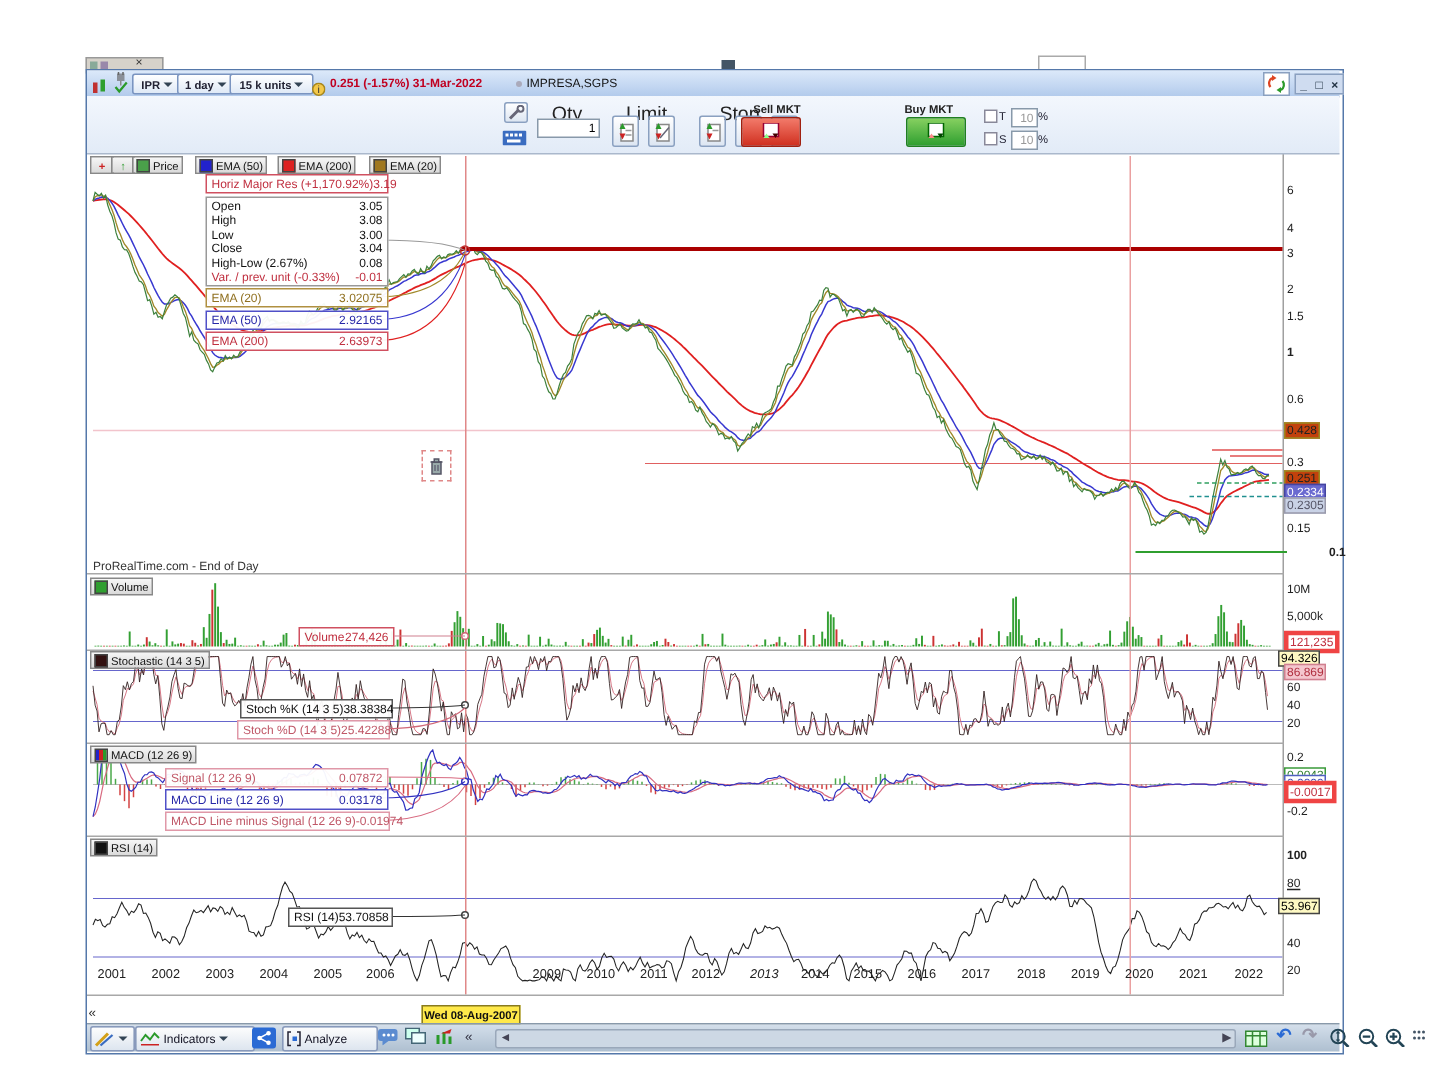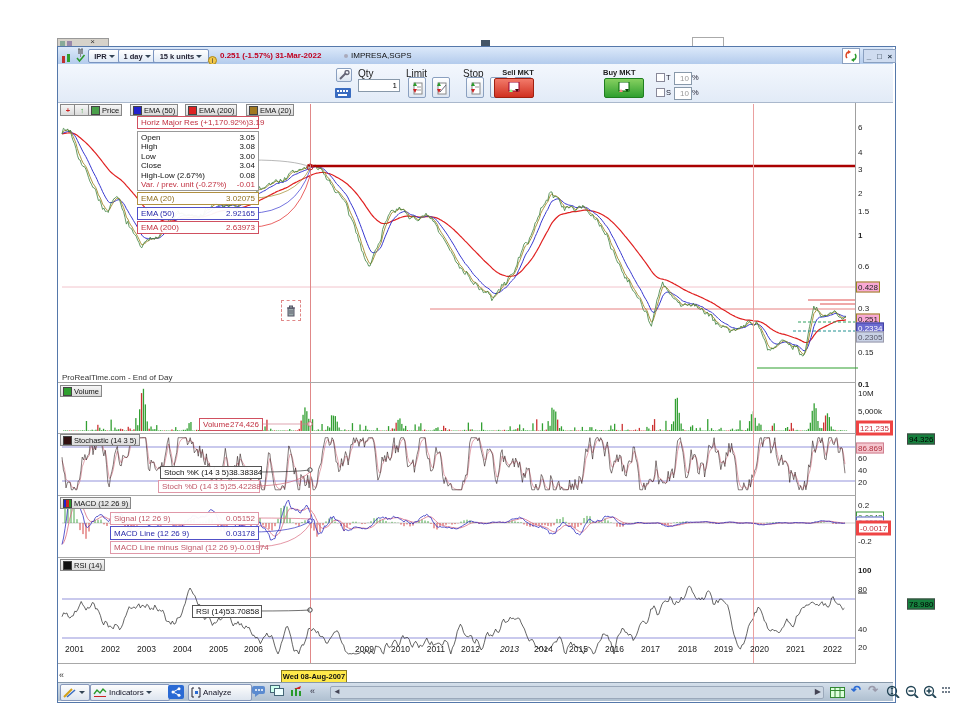--- a/index.html
+++ b/index.html
@@ -9,21 +9,21 @@
   #app-frame{left:57px;top:46px;width:837px;height:655px;border:1px solid #5578aa;background:#fff;z-index:0}
   #titlebar{left:58px;top:47px;width:835px;height:17px;background:linear-gradient(#dce9fa,#b3cbec);border-bottom:1px solid #7a94c0;z-index:4}
   #orderrow{left:58px;top:64px;width:835px;height:38px;background:linear-gradient(#f3f7fd,#e2ebf7);border-bottom:1px solid #aab8cc;z-index:4}
   .tb-btn{position:absolute;top:2px;height:12px;background:linear-gradient(#ffffff,#dfe9f6);border:1px solid #7a94c0;border-radius:2px;font-size:7.5px;font-weight:bold;color:#223;display:flex;align-items:center;justify-content:center;gap:2px;padding:0 2px}
   .caret{width:0;height:0;border-left:3px solid transparent;border-right:3px solid transparent;border-top:3px solid #345}
   .quote{position:absolute;top:4px;font-size:8px;font-weight:bold;color:#c00020;white-space:nowrap}
   .instr{position:absolute;top:4px;font-size:8px;color:#111;white-space:nowrap}
   #win-controls{position:absolute;top:2px;left:805px;width:31px;height:12px;background:#cfdcf0;border:1px solid #8aa0c0;display:flex;align-items:center;justify-content:space-around;font-size:8px;color:#234;font-weight:bold}
   #refresh-btn{position:absolute;top:1px;left:784px;width:16px;height:14px;background:#fff;border:1px solid #8aa0c0}
   
-  .grp-label{position:absolute;font-size:10px;color:#222;}
+  .grp-label{position:absolute;font-size:13px;color:#222;text-align:center}
   .ord-input{position:absolute;height:11px;border:1px solid #8899aa;background:#fff;font-size:8px;text-align:right;padding:0 2px;font-family:"Liberation Sans",sans-serif}
   .ico-btn{position:absolute;width:16px;height:19px;background:linear-gradient(#ffffff,#dde6f2);border:1px solid #8aa0c0;border-radius:2px;display:flex;align-items:center;justify-content:center}
   .mkt-lab{position:absolute;font-size:7.5px;color:#222;font-weight:bold}
   .mkt-btn{position:absolute;width:38px;height:18px;border-radius:2px;display:flex;align-items:center;justify-content:center}
   #sell-btn{background:linear-gradient(#f27a6a,#d03020);border:1px solid #a02010}
   #buy-btn{background:linear-gradient(#86d060,#2f9f30);border:1px solid #1f7f20}
   .chk{position:absolute;width:7px;height:7px;border:1px solid #889;background:#fff}
   .chk-lab{position:absolute;font-size:7.5px;color:#223}
   
   .chip{position:absolute;height:10px;display:inline-flex;align-items:center;gap:2px;background:linear-gradient(#f6f6f6,#dadada);border:1px solid #888;padding:0 2px;font-size:7.5px;color:#111;white-space:nowrap;z-index:3}
@@ -33,26 +33,26 @@
   .tip.red{border-color:#d05060;color:#c03040}
   .tip.olive{border-color:#b09040;color:#907020}
   .tip.blue{border-color:#5050c8;color:#2828a8}
   .tip.pink{border-color:#e098a8;color:#c05868}
   #ohlc-box{position:absolute;background:rgba(255,255,255,.95);border:1px solid #999;font-size:8px;color:#111;padding:1px 3px;z-index:3}
   #ohlc-box .row{display:flex;justify-content:space-between;height:9.4px;line-height:9.4px}
   #ohlc-box .row.red{color:#c03040}
   
   .axlab{position:absolute;left:858px;transform:translateY(-50%);font-size:8px;color:#222;white-space:nowrap;z-index:3;line-height:9px}
   .axlab.bold{font-weight:bold}
-  .axlab.yellow{background:#f9a8d4;border:1px solid #998a20;padding:0 1px;left:856px}
+  .axlab.yellow{background:#c2410c;border:1px solid #998a20;padding:0 1px;left:856px}
   .axlab.bluebox{background:#6a6ad0;color:#fff;border:1px solid #4444a0;padding:0 1px;left:856px}
   .axlab.greybox{background:#c9d2e6;color:#556;border:1px solid #99a;padding:0 1px;left:856px}
   .axlab.pinkbox{background:#fff;color:#c03040;border:3px solid #ef4444;padding:0 1px;left:856px}
   .axlab.pinkfill{background:#f4c6ce;color:#b03040;border:1px solid #d08090;padding:0 1px;left:856px}
-  .axlab.blackbox{background:#15803d;color:#000;border:1px solid #444;padding:0 1px;left:907px}
+  .axlab.blackbox{background:#fef9c3;color:#000;border:1px solid #444;padding:0 1px;left:852px}
   .axlab.greenbox{background:#fff;color:#2a7a2a;border:1px solid #3a9a3a;padding:0 1px;left:856px}
   .axlab.bluebox2{background:#fff;color:#2838b0;border:1px solid #5060c0;padding:0 1px;left:856px}
   
   .yearlab{position:absolute;top:644px;width:28px;text-align:right;font-size:8.5px;color:#222;z-index:3}
   #date-badge{position:absolute;left:281px;top:670px;width:64px;height:11px;background:#ffe94a;border:1px solid #887a20;font-size:7.5px;text-align:center;line-height:11px;z-index:3;font-weight:bold;color:#111}
   
   #btoolbar{left:58px;top:682px;width:835px;height:18px;background:linear-gradient(#d4dfeb,#aebfd0);border-top:1px solid #8899aa;z-index:4}
   .bt-btn{position:absolute;top:1px;height:15px;background:linear-gradient(#fdfdfd,#dde5ef);border:1px solid #8899bb;border-radius:2px;display:flex;align-items:center;gap:2px;padding:0 2px;font-size:8px;color:#112}
   .bt-ico{position:absolute;top:2px;display:flex;align-items:center;justify-content:center}
   #scroll-track{position:absolute;left:272px;top:3px;width:492px;height:11px;background:#cdd8e4;border:1px solid #9aa8ba;border-radius:2px}
@@ -993,21 +993,21 @@
       </div>
       <div class="row">
         <span>Close</span>
         <span>3.04</span>
       </div>
       <div class="row">
         <span>High-Low (2.67%)</span>
         <span>0.08</span>
       </div>
       <div class="row red">
-        <span>Var. / prev. unit (-0.27%)</span>
+        <span>Var. / prev. unit (-0.33%)</span>
         <span>-0.01</span>
       </div>
     </div>
   <div class="tip olive" style="left:137px;top:192px;width:114px;height:11px">
     <span>EMA (20)</span>
     <span>3.02075</span>
   </div>
   <div class="tip blue" style="left:137px;top:207px;width:114px;height:11px">
     <span>EMA (50)</span>
     <span>2.92165</span>
@@ -1050,21 +1050,21 @@
     <span>Stoch %D (14 3 5)</span>
     <span>25.42288</span>
   </div>
 
   <div class="chip" style="left:60px;top:497px">
     <span class="sw" style="background:linear-gradient(90deg,#2222cc 33%,#cc2222 33% 66%,#2a9a2a 66%)"></span>
     <span>MACD (12 26 9)</span>
   </div>
   <div class="tip pink" style="left:110px;top:512px;width:141px;height:11px">
     <span>Signal (12 26 9)</span>
-    <span>0.05152</span>
+    <span>0.07872</span>
   </div>
   <div class="tip blue" style="left:110px;top:526px;width:141px;height:12px">
     <span>MACD Line (12 26 9)</span>
     <span>0.03178</span>
   </div>
   <div class="tip pink" style="left:110px;top:541px;width:142px;height:11px">
     <span>MACD Line minus Signal (12 26 9)</span>
     <span>-0.01974</span>
   </div>
 
@@ -1115,37 +1115,37 @@
       <div class="axlab " style="top: 193px;">2</div>
       <div class="axlab " style="top: 211px;">1.5</div>
       <div class="axlab bold" style="top: 235px;">1</div>
       <div class="axlab " style="top: 266px;">0.6</div>
       <div class="axlab yellow" style="top: 287px;">0.428</div>
       <div class="axlab " style="top: 308px;">0.3</div>
       <div class="axlab yellow" style="top: 319px;">0.251</div>
       <div class="axlab bluebox" style="top: 328px;">0.2334</div>
       <div class="axlab greybox" style="top: 337px;">0.2305</div>
       <div class="axlab " style="top: 352px;">0.15</div>
-      <div class="axlab bold" style="top: 384px;">0.1</div>
+      <div class="axlab bold" style="top: 368px; margin-left: 28px;">0.1</div>
       <div class="axlab " style="top: 393px;">10M</div>
       <div class="axlab " style="top: 411px;">5,000k</div>
       <div class="axlab pinkbox" style="top: 428px;">121,235</div>
       <div class="axlab blackbox" style="top: 439px;">94.326</div>
       <div class="axlab pinkfill" style="top: 448px;">86.869</div>
       <div class="axlab " style="top: 458px; text-align: right;">60</div>
       <div class="axlab " style="top: 470px;">40</div>
       <div class="axlab " style="top: 482px;">20</div>
       <div class="axlab " style="top: 505px;">0.2</div>
       <div class="axlab greenbox" style="top: 517px;">0.0043</div>
       <div class="axlab bluebox2" style="top: 522px;">0.0009</div>
       <div class="axlab pinkbox" style="top: 528px;">-0.0017</div>
       <div class="axlab " style="top: 541px;">-0.2</div>
       <div class="axlab bold" style="top: 570px;">100</div>
       <div class="axlab " style="top: 589px; text-decoration: underline;">80</div>
-      <div class="axlab blackbox" style="top: 604px;">78.980</div>
+      <div class="axlab blackbox" style="top: 604px;">53.967</div>
       <div class="axlab " style="top: 629px;">40</div>
       <div class="axlab " style="top: 647px;">20</div>
     </div>
 
   <div class="abs" id="btoolbar">
     <div class="bt-btn" style="left:2px;width:24px">
       <svg width="14" height="11">
           <line x1="1" y1="10" x2="9" y2="2" stroke="#d4a017" stroke-width="2"></line>
           <line x1="4" y1="10" x2="12" y2="3" stroke="#3a6cc0" stroke-width="1.5"></line>
         </svg>

